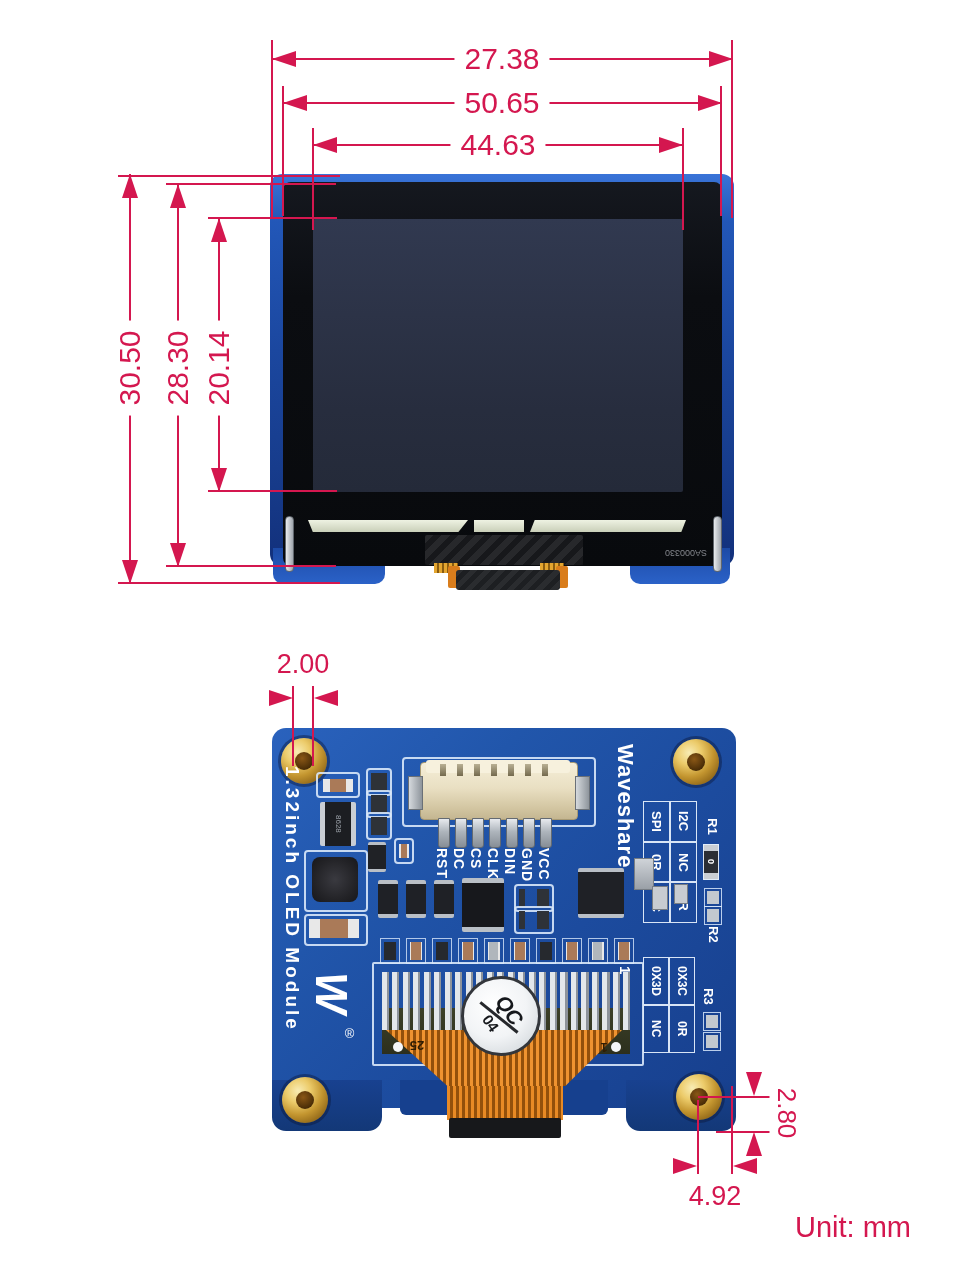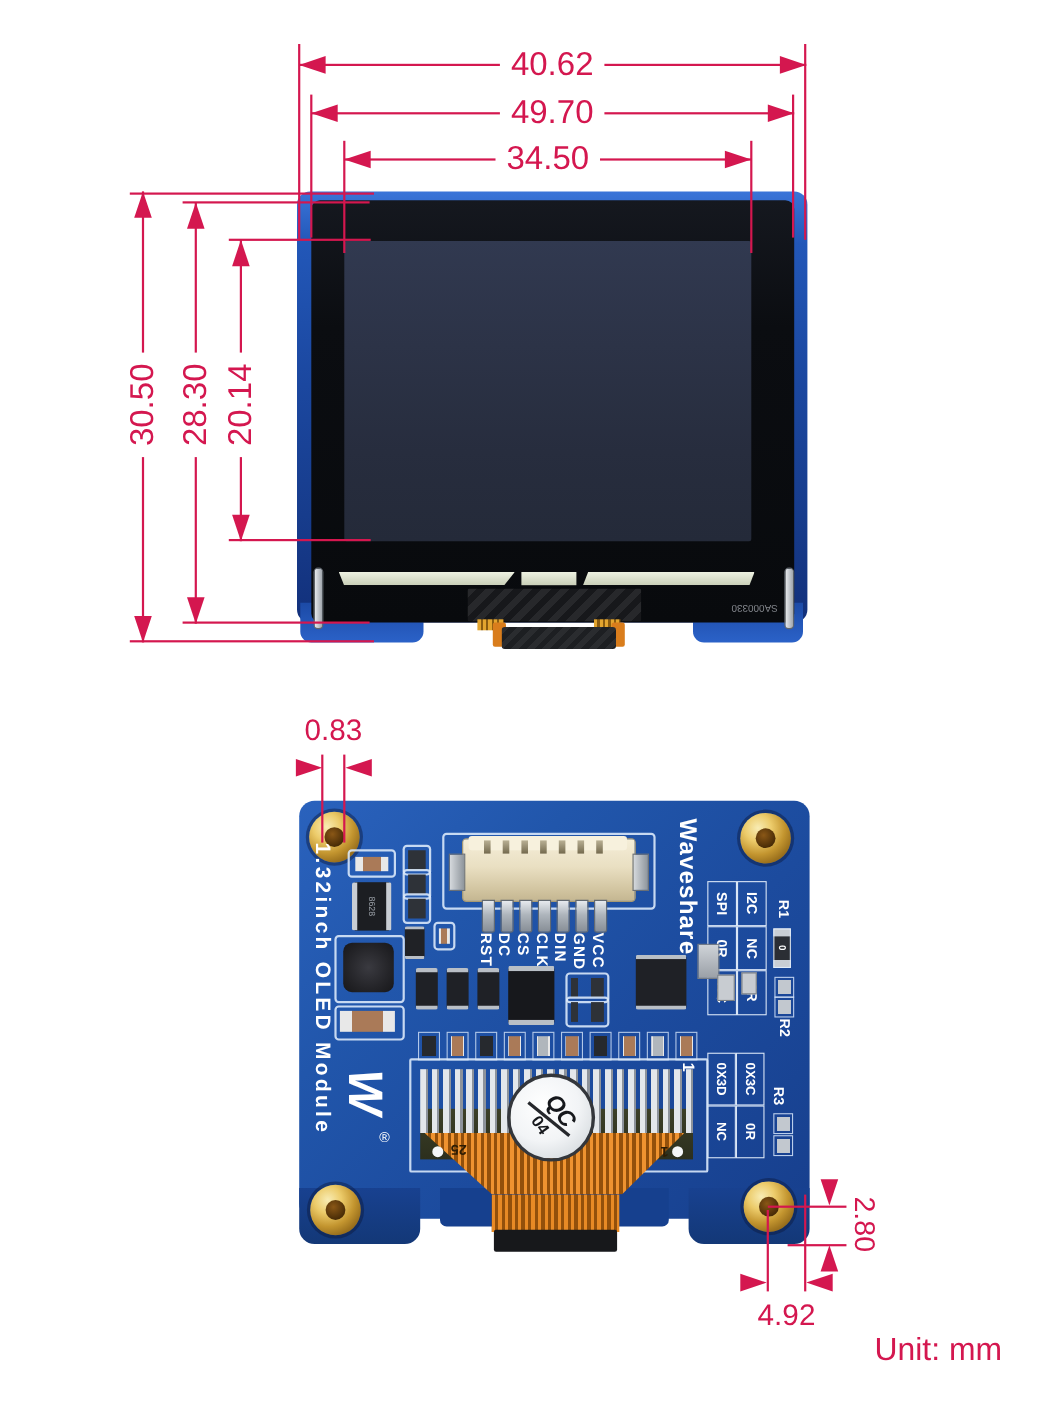--- a/index.html
+++ b/index.html
@@ -80,31 +80,31 @@
     <div class="dl" style="left:271px;top:40px;width:2px;height:178px;"></div>
     <div class="dl" style="left:282px;top:86px;width:2px;height:130px;"></div>
     <div class="dl" style="left:312px;top:128px;width:2px;height:102px;"></div>
     <div class="dl" style="left:682px;top:128px;width:2px;height:102px;"></div>
     <div class="dl" style="left:720px;top:86px;width:2px;height:130px;"></div>
     <div class="dl" style="left:731px;top:40px;width:2px;height:178px;"></div>
 
     <div class="dl" style="left:272px;top:58px;width:461px;height:2px;"></div>
     <div class="aL" style="left:272px;top:51px;"></div>
     <div class="aR" style="left:709px;top:51px;"></div>
-    <div class="dt" style="left:502px;top:59px;">40.62</div>
+    <div class="dt" style="left:502px;top:59px;">27.38</div>
 
     <div class="dl" style="left:283px;top:102px;width:439px;height:2px;"></div>
     <div class="aL" style="left:283px;top:95px;"></div>
     <div class="aR" style="left:698px;top:95px;"></div>
-    <div class="dt" style="left:502px;top:103px;">49.70</div>
+    <div class="dt" style="left:502px;top:103px;">50.65</div>
 
     <div class="dl" style="left:313px;top:144px;width:370px;height:2px;"></div>
     <div class="aL" style="left:313px;top:137px;"></div>
     <div class="aR" style="left:659px;top:137px;"></div>
-    <div class="dt" style="left:498px;top:145px;">34.50</div>
+    <div class="dt" style="left:498px;top:145px;">44.63</div>
 
     <div class="dl" style="left:118px;top:175px;width:222px;height:2px;"></div>
     <div class="dl" style="left:166px;top:183px;width:170px;height:2px;"></div>
     <div class="dl" style="left:208px;top:217px;width:129px;height:2px;"></div>
     <div class="dl" style="left:208px;top:490px;width:129px;height:2px;"></div>
     <div class="dl" style="left:166px;top:565px;width:170px;height:2px;"></div>
     <div class="dl" style="left:118px;top:582px;width:222px;height:2px;"></div>
 
     <div class="dl" style="left:129px;top:174px;width:2px;height:410px;"></div>
     <div class="aU" style="left:122px;top:174px;"></div>
@@ -281,21 +281,21 @@
       <div style="position:absolute;inset:0;display:flex;flex-direction:column;align-items:center;justify-content:center;transform:rotate(55deg);">
         <span style="color:#16181c;font-weight:bold;font-style:italic;font-size:21px;line-height:20px;">QC</span>
         <div style="width:48px;height:3px;background:#26282c;transform:rotate(-16deg);margin:1px 0;"></div>
         <span style="color:#16181c;font-weight:bold;font-size:15px;line-height:15px;">04</span>
       </div>
     </div>
   </div>
 
   <div>
 
-    <div class="dt" style="left:303px;top:664px;font-size:27px;">0.83</div>
+    <div class="dt" style="left:303px;top:664px;font-size:27px;">2.00</div>
     <div class="aR" style="left:269px;top:690px;"></div>
     <div class="aL" style="left:314px;top:690px;"></div>
     <div class="dl" style="left:292px;top:686px;width:2px;height:80px;"></div>
     <div class="dl" style="left:312px;top:686px;width:2px;height:80px;"></div>
 
     <div class="dl" style="left:698px;top:1096px;width:100px;height:2px;"></div>
     <div class="dl" style="left:716px;top:1131px;width:82px;height:2px;"></div>
     <div class="aD" style="left:746px;top:1072px;"></div>
     <div class="aU" style="left:746px;top:1132px;"></div>
     <div class="dtvd" style="left:786px;top:1113px;">2.80</div>

